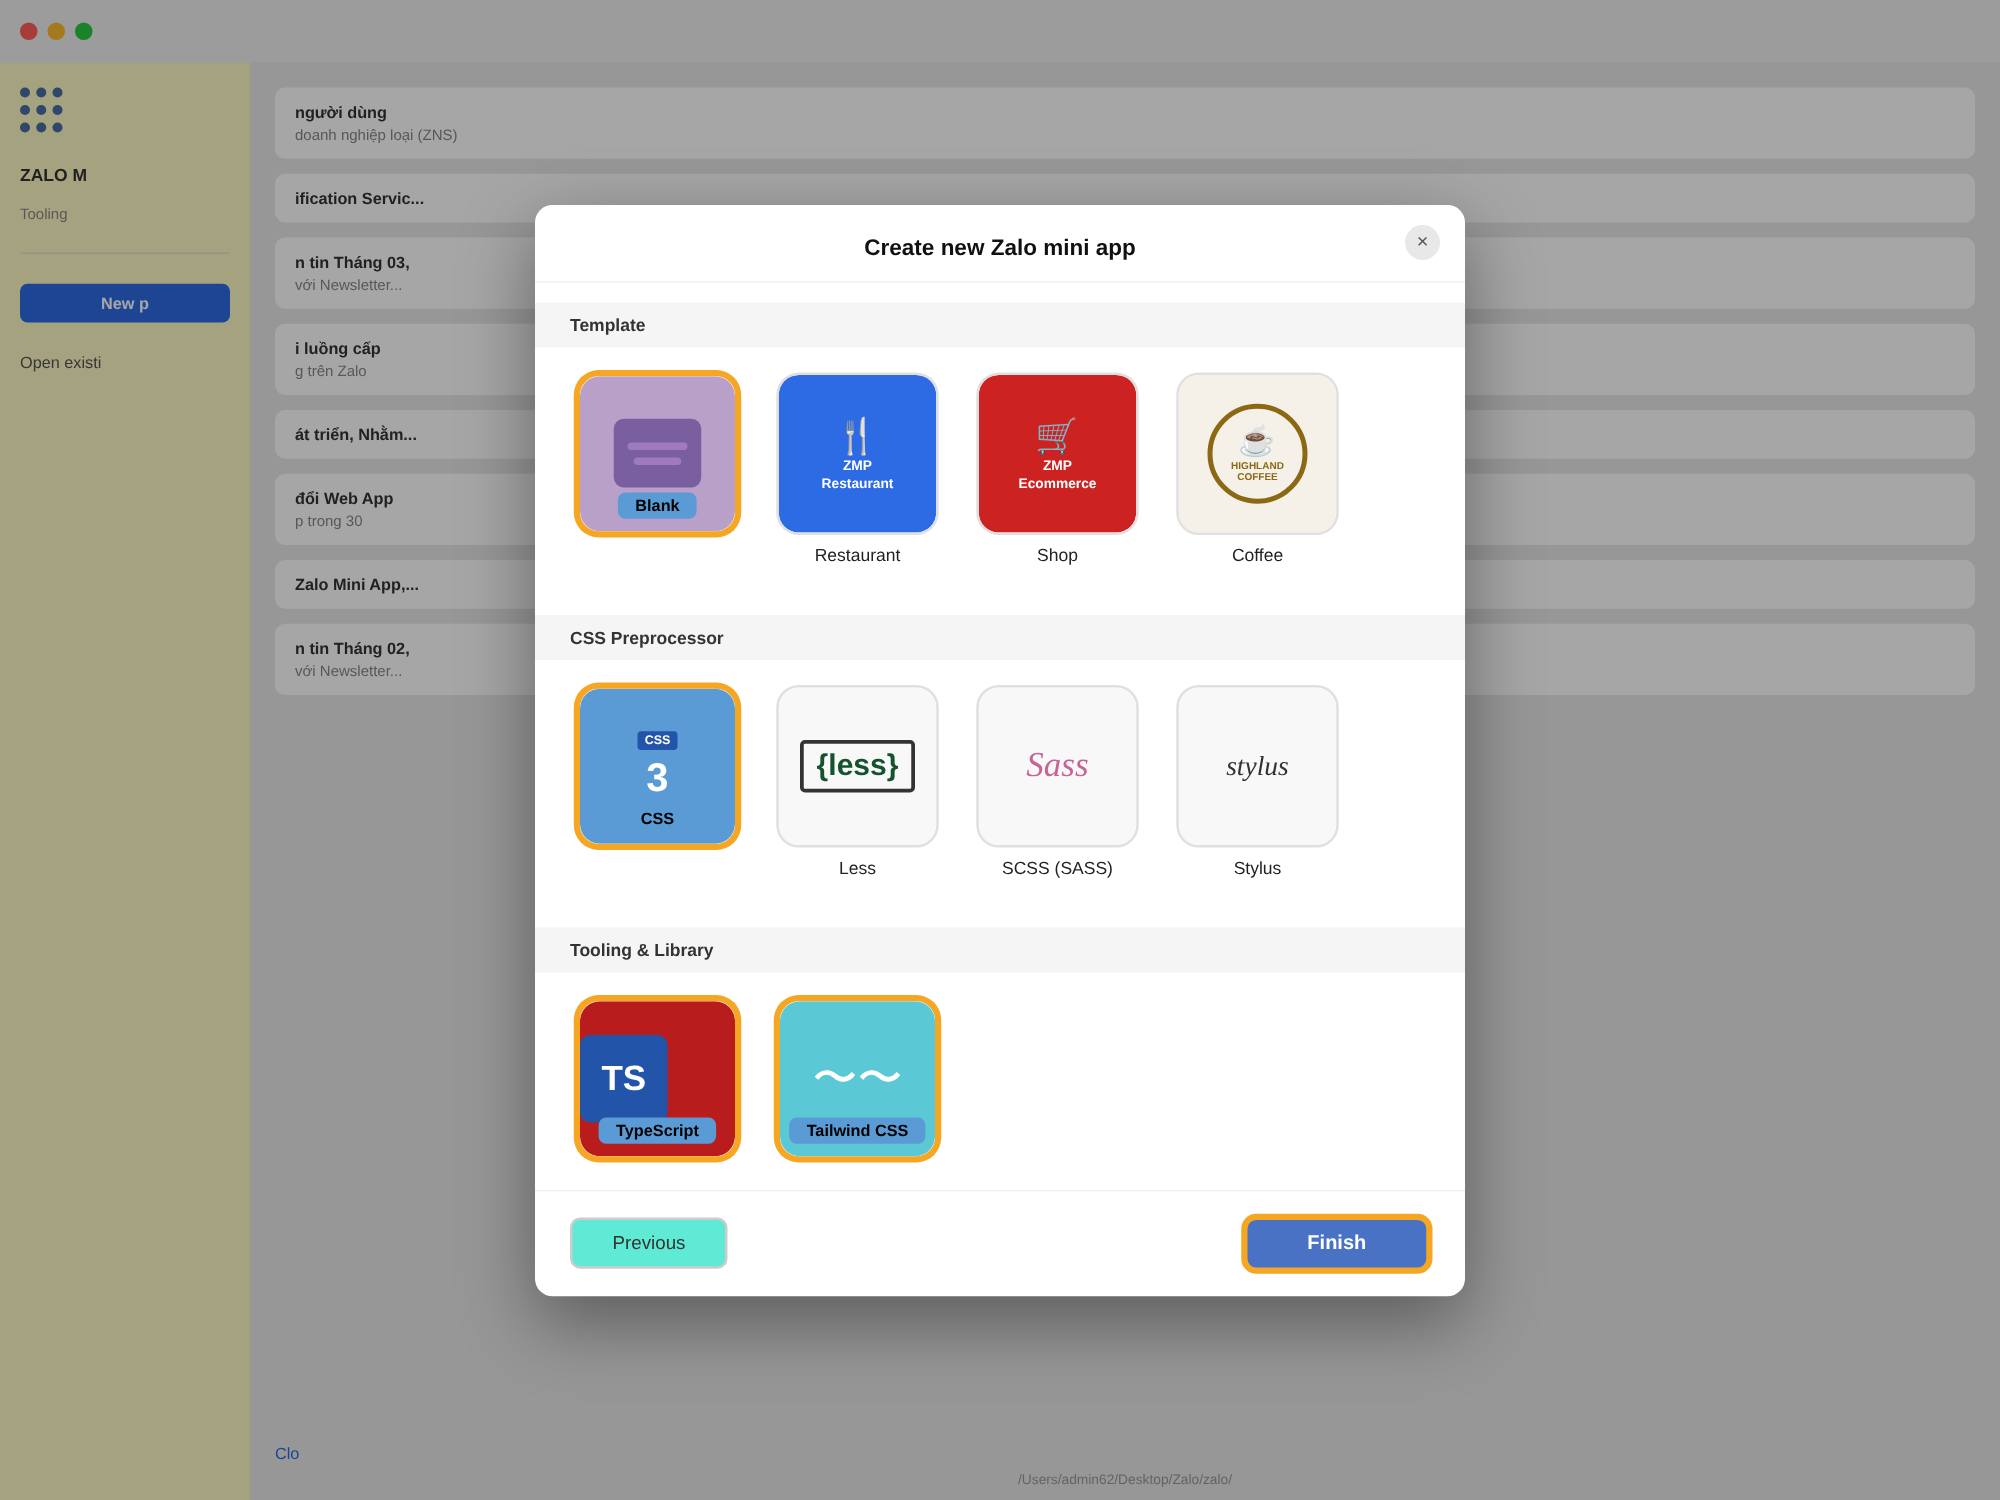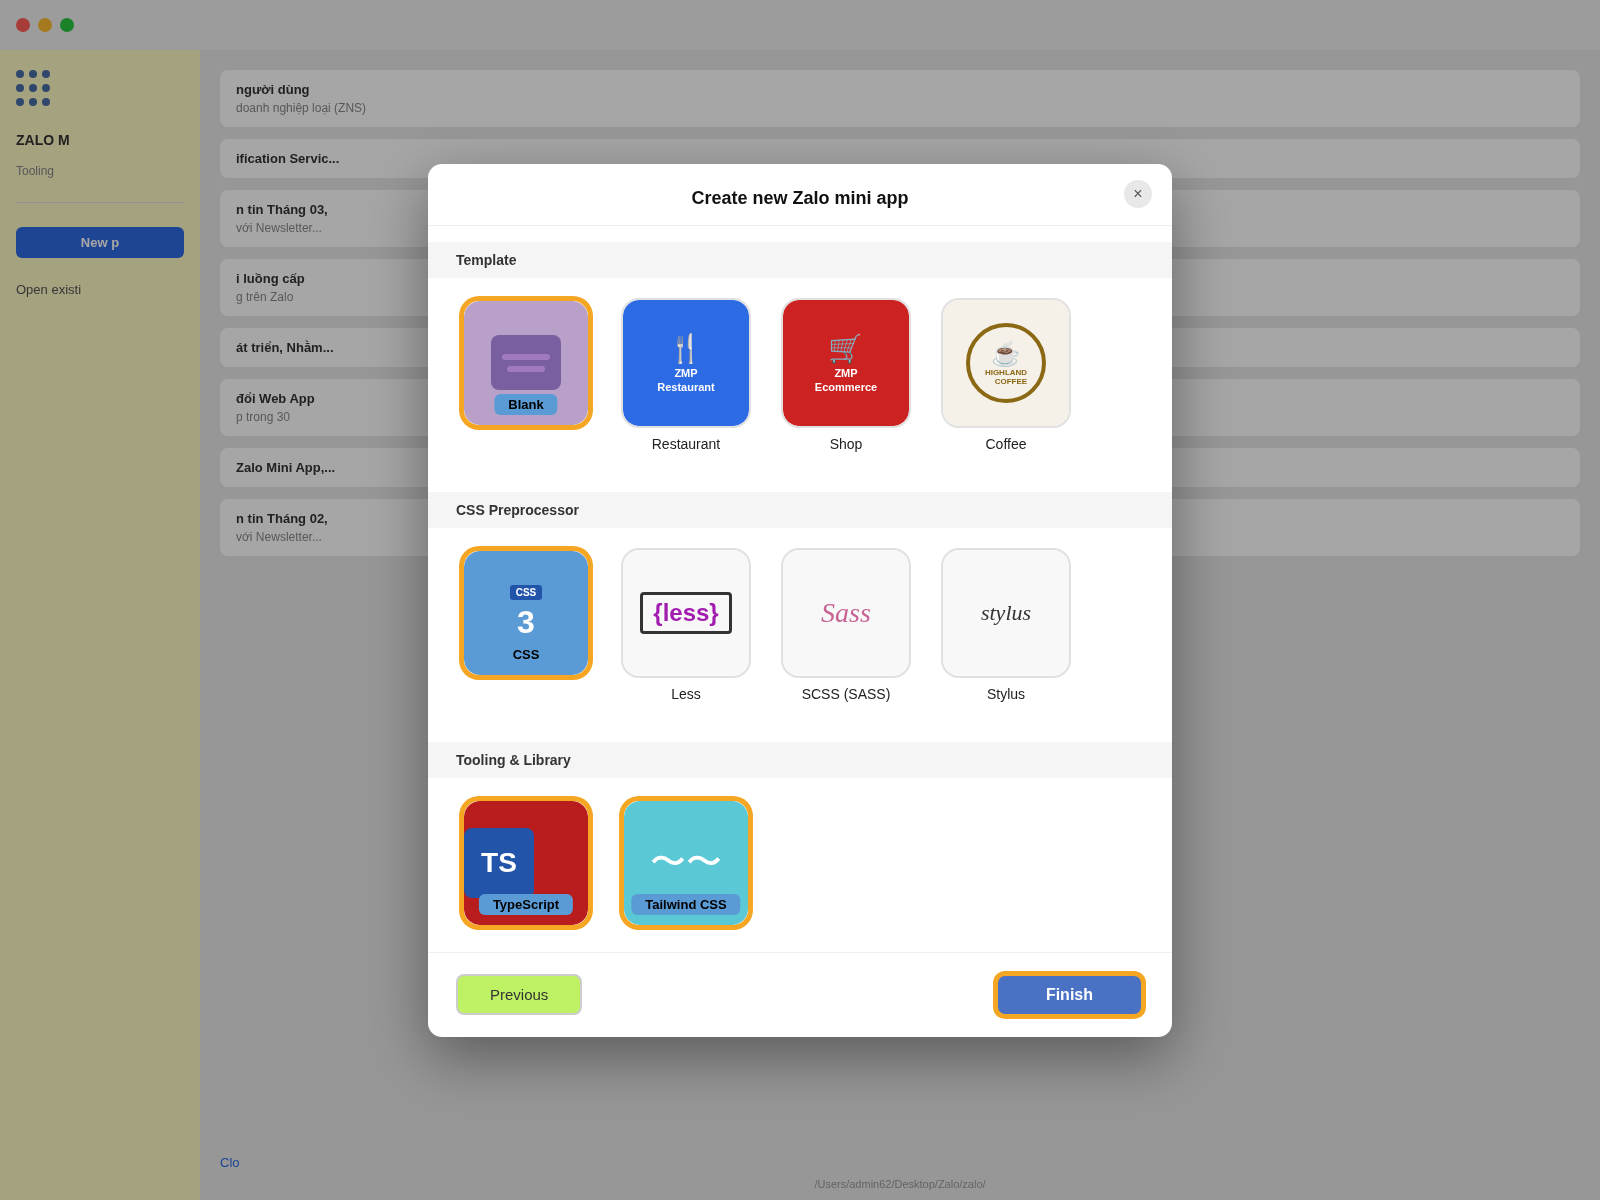--- a/index.html
+++ b/index.html
@@ -384,21 +384,21 @@
 
     .coffee-cup {
       font-size: 24px;
       color: #8b6914;
     }
 
     .coffee-text-small {
       font-size: 8px;
       color: #8b6914;
       font-weight: 700;
-      text-align: right;
+      text-align: center;
     }
 
     
     .css-icon-bg {
       width: 100%; height: 100%;
       background: #5b9bd5;
       border-radius: 16px;
       display: flex;
       flex-direction: column;
       align-items: center;
@@ -426,21 +426,21 @@
       background: #f8f8f8;
       border-radius: 16px;
       display: flex;
       align-items: center;
       justify-content: center;
     }
 
     .less-text {
       font-size: 24px;
       font-weight: 700;
-      color: #a21caf;
+      color: #14532d;
       border: 3px solid #333;
       padding: 4px 10px;
       border-radius: 4px;
     }
 
     .scss-icon-bg {
       width: 100%; height: 100%;
       background: #f8f8f8;
       border-radius: 16px;
       display: flex;
@@ -514,21 +514,21 @@
     
     .modal-footer {
       padding: 20px 28px;
       display: flex;
       justify-content: space-between;
       align-items: center;
       border-top: 1px solid #eee;
     }
 
     .btn-previous {
-      background: #bef264;
+      background: #5eead4;
       border: 2px solid #ccc;
       border-radius: 8px;
       padding: 10px 32px;
       font-size: 15px;
       color: #333;
       cursor: pointer;
     }
 
     .btn-finish {
       background: #4a72c4;

